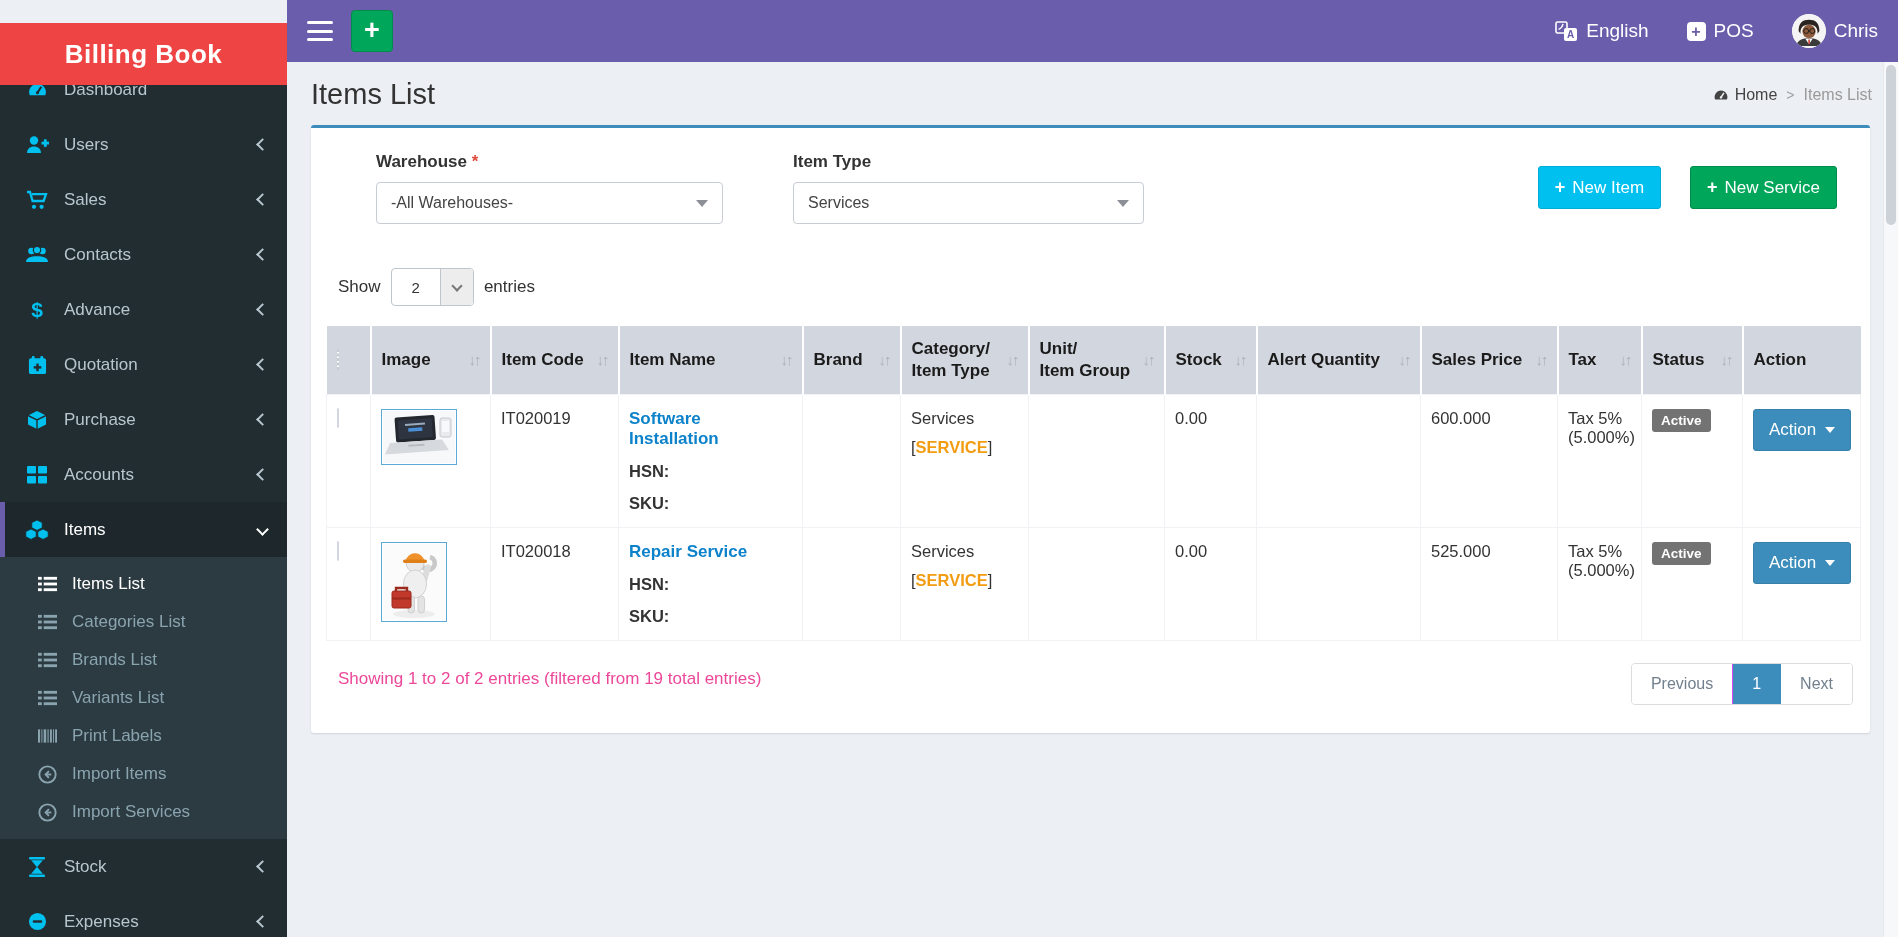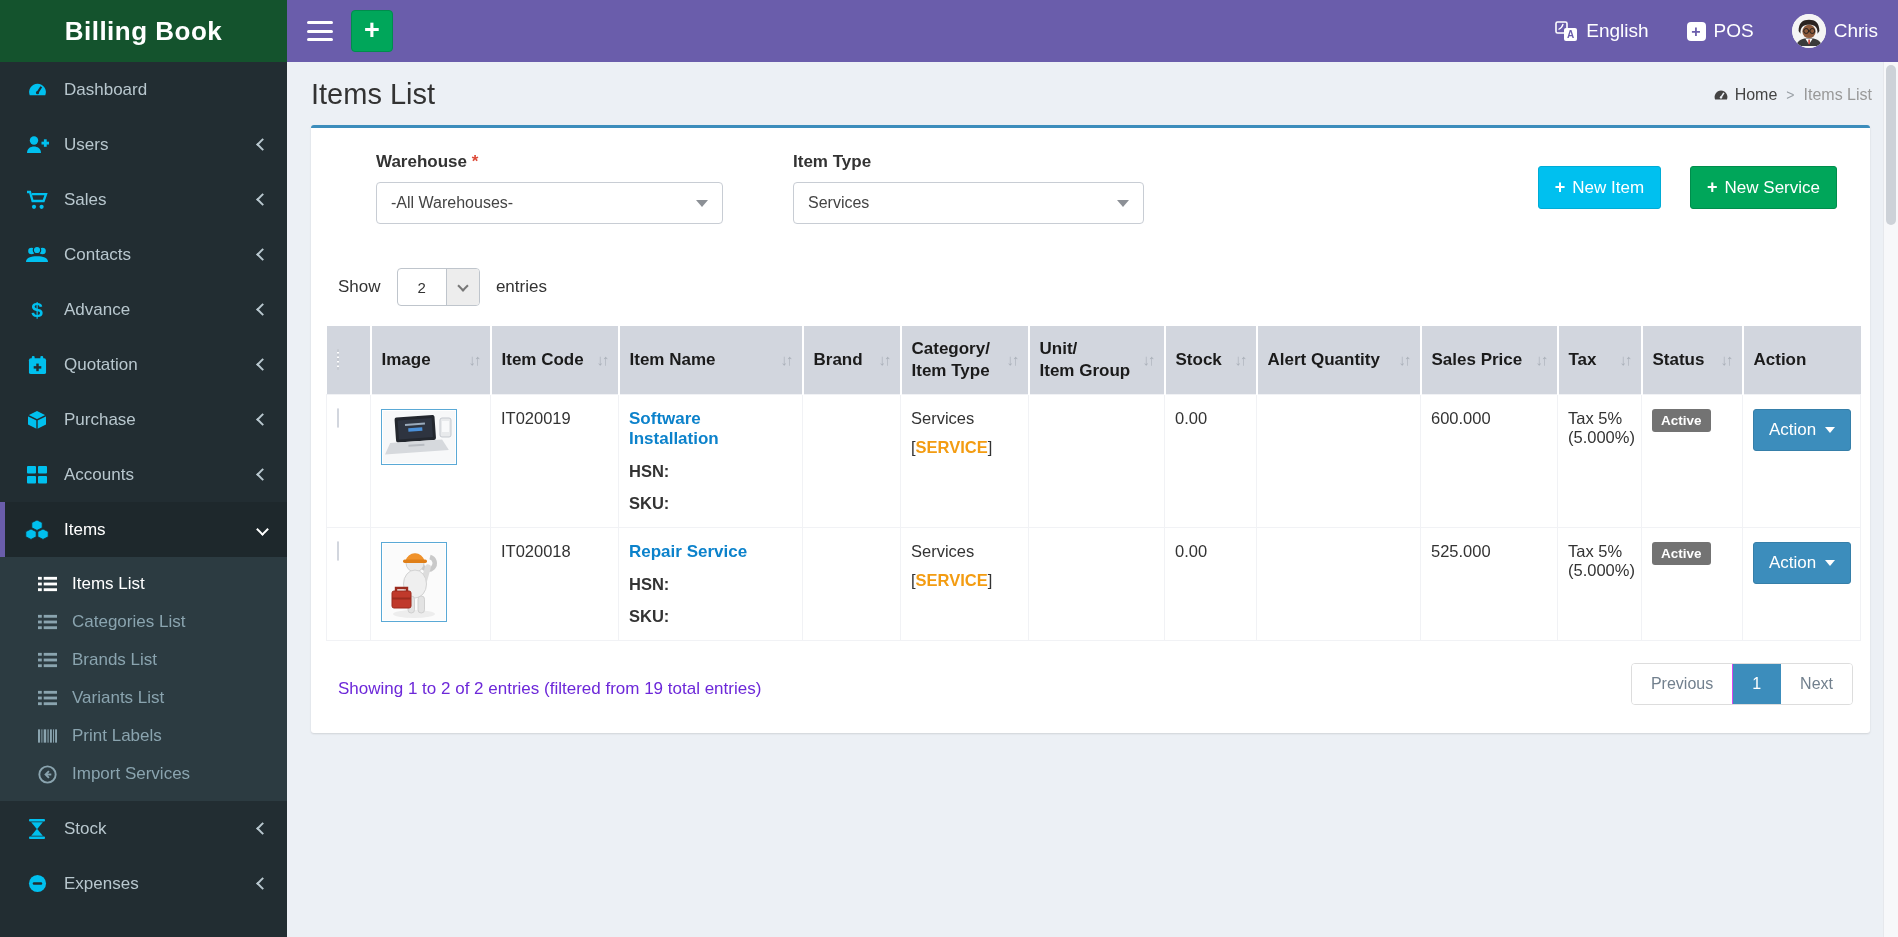--- a/index.html
+++ b/index.html
@@ -1,22 +1,22 @@
 <!DOCTYPE html>
 <html><head>
 <meta charset="utf-8">
 <style>
   * { box-sizing: border-box; margin: 0; padding: 0; }
   html,body { width:1898px; height:937px; overflow:hidden; }
   body { font-family:"Liberation Sans","DejaVu Sans",sans-serif; background:#ecf0f5; color:#333; }
 
   
   .topbar { position:absolute; top:0; left:0; width:1898px; height:62px; display:flex; z-index:30; }
-  .logo { width:287px; height:62px; background:#14532d; color:#fff; font-size:26px; font-weight:bold;
-          display:flex; align-items:center; justify-content:center; letter-spacing:.5px; cursor:pointer; }
+  .logo { width:287px; height:62px; background:#ef4444; color:#fff; font-size:26px; font-weight:bold;
+          display:flex; align-items:center; justify-content:center; letter-spacing:.5px; cursor:pointer;margin-top:23px; }
   .navbar { flex:1; background:#6a5dab; display:flex; align-items:center; padding:0 20px; }
   .hamburger { width:26px; height:20px; display:flex; flex-direction:column; justify-content:space-between; cursor:pointer; margin-right:18px; }
   .hamburger .bar { height:3px; background:#fff; border-radius:2px; }
   .quick-add { width:42px; height:42px; background:#00a65a; border:1px solid #008d4c; border-radius:4px;
                color:#fff; font-size:27px; font-weight:bold; line-height:38px; text-align:center; cursor:pointer; }
   .nav-right { margin-left:auto; display:flex; align-items:center; gap:38px; color:#fff; font-size:19px; }
   .nav-link { display:flex; align-items:center; gap:8px; cursor:pointer; }
   .pos-plus { width:19px; height:19px; background:#fff; border-radius:4px; color:#6a5dab; font-weight:bold;
               font-size:16px; line-height:19px; text-align:center; display:inline-block; }
   .avatar { width:34px; height:34px; border-radius:50%; overflow:hidden; background:#f1f1f1; flex:0 0 auto; }
@@ -59,21 +59,21 @@
   .sel2.w2 { width:351px; }
   .caret-down { width:0; height:0; border-left:6px solid transparent; border-right:6px solid transparent; border-top:7px solid #8c9096; }
   .top-buttons { margin-left:auto; display:flex; gap:29px; align-items:flex-start; padding-top:14px; }
   .btn { border-radius:3px; color:#fff; font-size:17px; padding:10px 16px; display:flex; align-items:center; gap:7px; cursor:pointer; border:1px solid transparent; font-family:inherit; }
   .btn .plus { font-weight:bold; font-size:18px; }
   .btn-new-item { background:#00c0ef; border-color:#00acd6; }
   .btn-new-service { background:#00a65a; border-color:#008d4c; }
 
   
   .dt-controls { display:flex; align-items:center; padding:0 2px; }
-  .dt-length { display:flex; align-items:center; gap:16px; font-size:17px; color:#333; padding-left:10px;justify-content:center; }
+  .dt-length { display:flex; align-items:center; gap:10px; font-size:17px; color:#333; padding-left:10px;justify-content:center; }
   .len-select { border:1px solid #bfc5cc; border-radius:4px; height:38px; display:flex; overflow:hidden; background:#fff; cursor:pointer; }
   .len-value { padding:0 20px; display:flex; align-items:center; font-size:15px; color:#333; }
   .len-arrow { width:33px; background:#ededed; border-left:1px solid #bfc5cc; display:flex; align-items:center; justify-content:center; }
   .len-arrow i { width:8px; height:8px; border-right:2px solid #777; border-bottom:2px solid #777; transform:rotate(45deg); margin-top:-3px; }
   .dt-right { margin-left:auto; display:flex; align-items:center; }
   .dt-export { display:flex; }
   .exp-btn { background:#3cc0c3; color:#fff; font-size:16px; padding:11px 17px; margin-left:2px; cursor:pointer; border:none; font-family:inherit; }
   .exp-btn:first-child { border-radius:3px 0 0 3px; margin-left:0; }
   .exp-btn:last-child { border-radius:0 3px 3px 0; }
   .dt-search-label { font-size:17px; color:#333; margin:0 6px 0 4px; }
@@ -96,21 +96,21 @@
   .sub-label { font-weight:bold; margin-top:13px; font-size:16.5px; }
   .cat-line { margin-top:10px; }
   .tag-orange { color:#f39c12; font-weight:bold; }
   .badge-active { display:inline-block; background:#737373; color:#fff; font-size:13.5px; font-weight:bold; padding:4px 9px; border-radius:3px; }
   .action-btn { background:#3c8dbc; border:1px solid #367fa9; color:#fff; font-size:17px; padding:10px 15px; border-radius:3px;
                 display:inline-flex; align-items:center; gap:9px; cursor:pointer; font-family:inherit; }
   .caret-sm { width:0; height:0; border-left:5px solid transparent; border-right:5px solid transparent; border-top:6px solid #fff; }
 
   
   .dt-footer { display:flex; justify-content:space-between; align-items:flex-start; margin-top:22px; padding:0 2px; }
-  .dt-info { font-size:17px; color:#6d28d9; padding-left:10px; margin-top:16px; }
+  .dt-info { font-size:17px; color:#ec4899; padding-left:10px; margin-top:6px; }
   .pagination { display:flex; border:1px solid #ddd; border-radius:4px; overflow:hidden; background:#fff; }
   .page-btn { padding:11px 19px; font-size:16px; color:#72808e; cursor:pointer; border-right:1px solid #d946ef; background:#fff; }
   .page-btn:last-child { border-right:none; }
   .page-btn.active { background:#3c8dbc; color:#fff; border-color:#3c8dbc; cursor:default; }
 
   
   .scrollbar { position:absolute; top:62px; right:0; bottom:0; width:15px; background:#f7f8fa; border-left:1px solid #e6e8ec; }
   .scroll-thumb { margin:3px 2px; height:160px; background:#cdd2d8; border-radius:6px; }
 </style>
 </head>
@@ -344,20 +344,30 @@
       <span>Print Labels</span>
     </li>
     <li class="submenu-item">
       <span class="mi-icon">
         <svg width="19" height="19" viewBox="0 0 20 20">
             <circle cx="10" cy="10" r="8.6" fill="none" stroke="currentColor" stroke-width="2"></circle>
             <path d="M11.5 6.5L8 10l3.5 3.5" fill="none" stroke="currentColor" stroke-width="2"></path>
             <line x1="8.4" y1="10" x2="14" y2="10" stroke="currentColor" stroke-width="2"></line>
           </svg>
       </span>
+      <span>Import Items</span>
+    </li>
+    <li class="submenu-item">
+      <span class="mi-icon">
+        <svg width="19" height="19" viewBox="0 0 20 20">
+            <circle cx="10" cy="10" r="8.6" fill="none" stroke="currentColor" stroke-width="2"></circle>
+            <path d="M11.5 6.5L8 10l3.5 3.5" fill="none" stroke="currentColor" stroke-width="2"></path>
+            <line x1="8.4" y1="10" x2="14" y2="10" stroke="currentColor" stroke-width="2"></line>
+          </svg>
+      </span>
       <span>Import Services</span>
     </li>
   </ul>
   <ul class="menu">
     <li class="menu-item">
       <span class="mi-icon">
         <svg width="16" height="20" viewBox="0 0 16 20">
             <g fill="currentColor">
               <rect x="0" y="0" width="16" height="2.4" rx="1"></rect>
               <rect x="0" y="17.6" width="16" height="2.4" rx="1"></rect>

